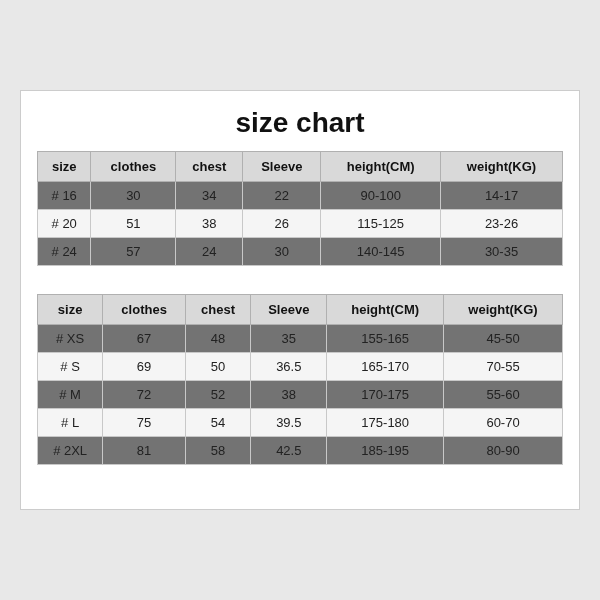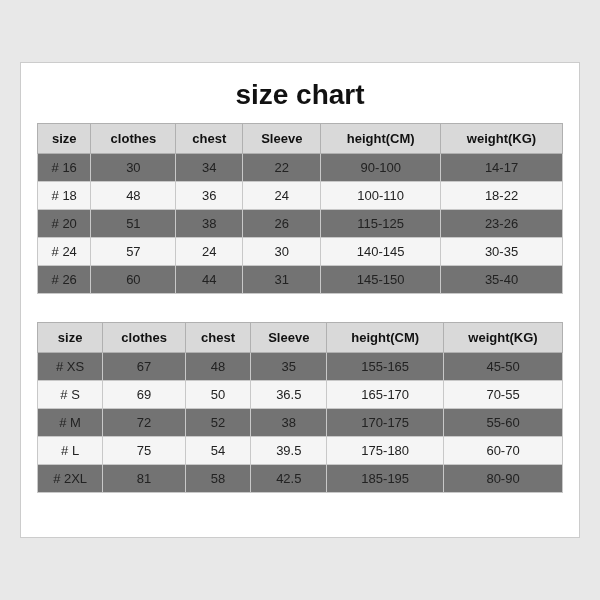--- a/index.html
+++ b/index.html
@@ -88,50 +88,34 @@
     <tbody id="table1-body">
     <tr>
           <td># 16</td>
           <td>30</td>
           <td>34</td>
           <td>22</td>
           <td>90-100</td>
           <td>14-17</td>
         </tr>
         <tr>
-          <td># 18</td>
-          <td>48</td>
-          <td>36</td>
-          <td>24</td>
-          <td>100-110</td>
-          <td>18-22</td>
-        </tr>
-        <tr>
           <td># 20</td>
           <td>51</td>
           <td>38</td>
           <td>26</td>
           <td>115-125</td>
           <td>23-26</td>
         </tr>
         <tr>
           <td># 24</td>
           <td>57</td>
           <td>24</td>
           <td>30</td>
           <td>140-145</td>
           <td>30-35</td>
-        </tr>
-        <tr>
-          <td># 26</td>
-          <td>60</td>
-          <td>44</td>
-          <td>31</td>
-          <td>145-150</td>
-          <td>35-40</td>
         </tr>
       </tbody>
   </table>
 
   <table>
     <thead>
       <tr>
         <th>size</th>
         <th>clothes</th>
         <th>chest</th>

